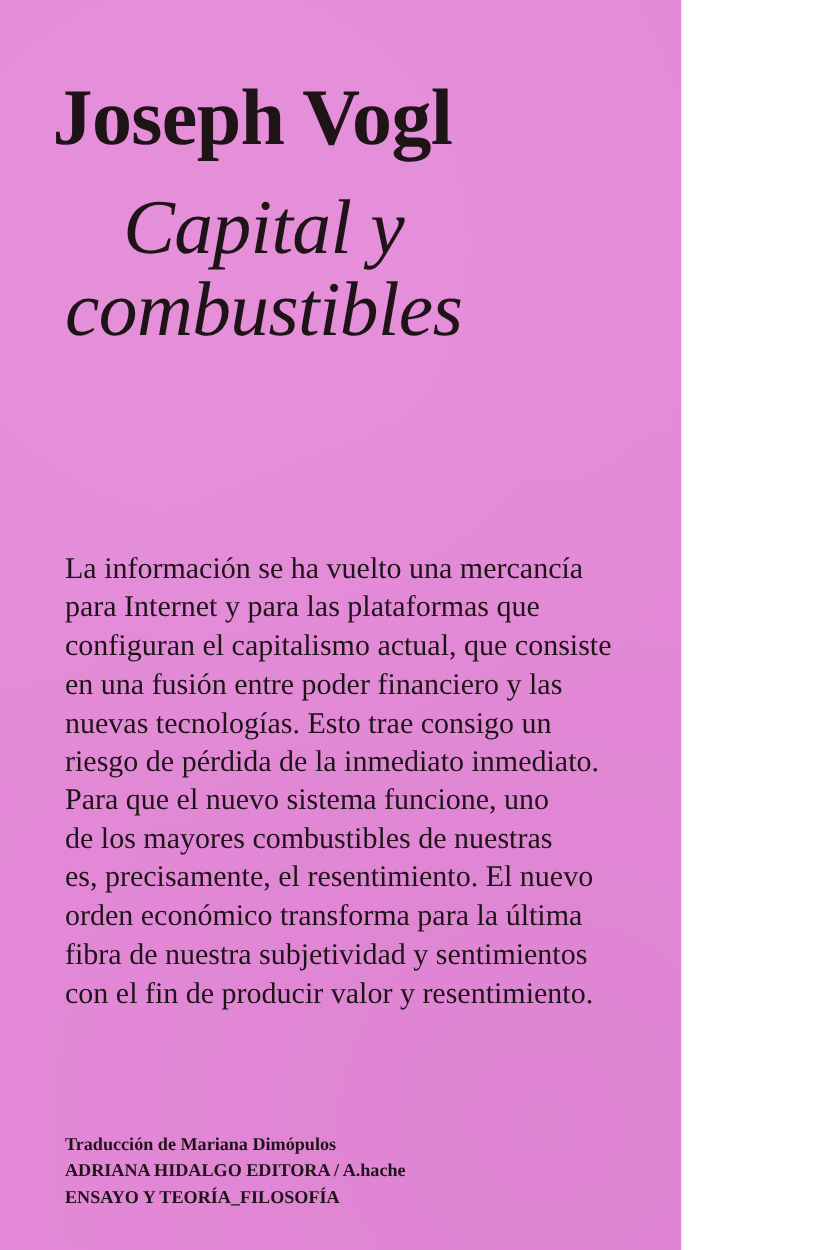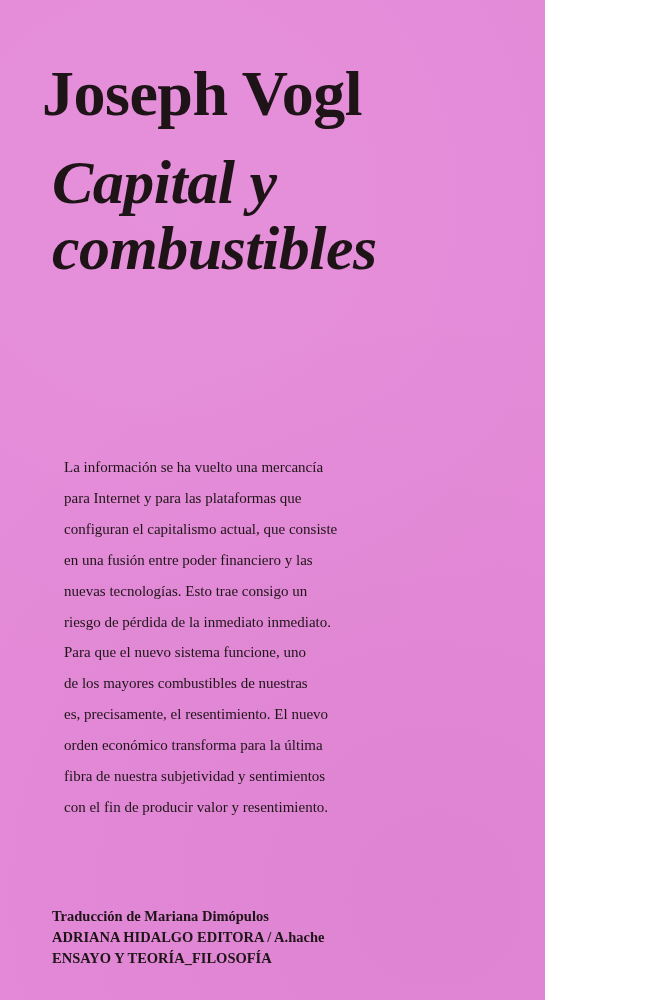--- a/index.html
+++ b/index.html
@@ -14,30 +14,30 @@
       box-sizing: border-box;
     }
     .author {
       position: absolute; left: 42px; top: 62px;
       font-size: 64px; font-weight: bold; letter-spacing: -0.5px;
       line-height: 1; margin: 0;
     }
     .title {
       position: absolute; left: 52px; top: 150px;
       font-size: 62px; font-style: italic; line-height: 1.06;
-      margin: 0; font-weight: bold; letter-spacing: -0.5px;
+      margin: 0; font-weight: normal; letter-spacing: -0.5px; text-align: center;
     }
     .subtitle {
       position: absolute; left: 56px; top: 342px;
       font-size: 28px; font-style: italic; font-weight: bold;
       margin: 0; letter-spacing: -0.3px;
     }
     .blurb {
       position: absolute; left: 52px; top: 440px; width: 470px;
-      font-size: 15px; line-height: 30.9px; margin: 12px;
+      font-size: 24px; line-height: 30.9px; margin: 0;
     }
     .blurb .line { display: block; white-space: nowrap; }
     .credits {
       position: absolute; left: 52px; top: 906px;
       font-size: 14.5px; font-weight: bold; line-height: 21px;
     }
     .credits .line { display: block; white-space: nowrap; }
   </style>
 </head>
 <body>

